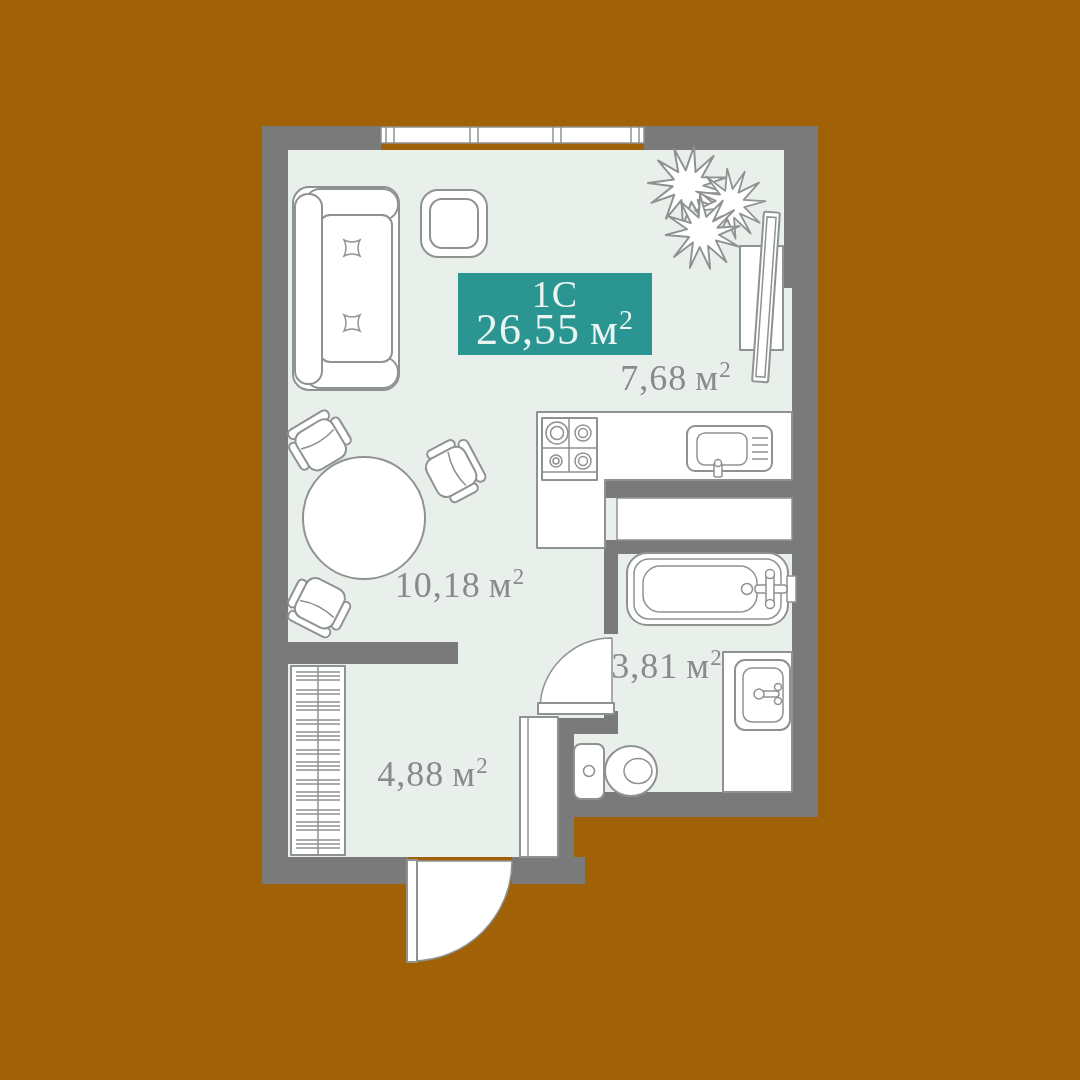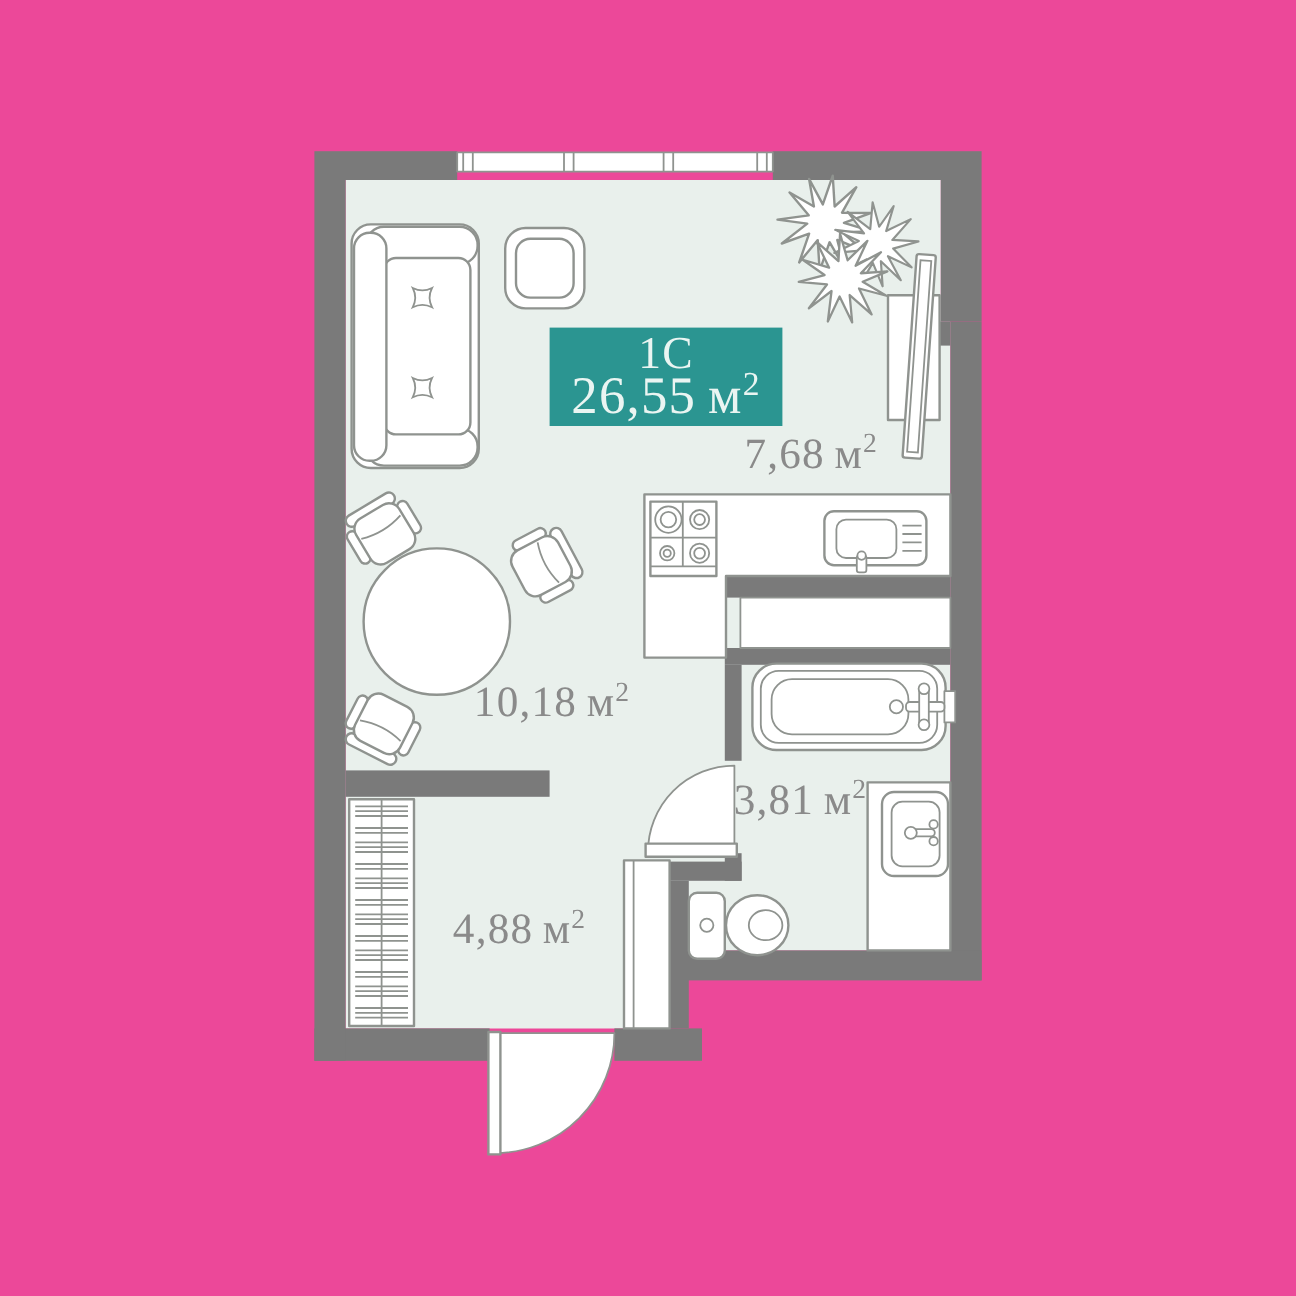--- a/index.html
+++ b/index.html
@@ -1,16 +1,16 @@
 <!DOCTYPE html>
 <html><head>
 <meta charset="utf-8">
 <style>
   html,body{margin:0;padding:0;background:#ffffff;}
-  .canvas{position:relative;width:1080px;height:1080px;background:#ec4899;overflow:hidden;}
+  .canvas{position:relative;width:1080px;height:1080px;background:#a16207;overflow:hidden;}
   svg{display:block;}
   .floor{fill:#e9f0ec;}
   .wall{fill:#7a7a7a;}
   .w{fill:#ffffff;stroke:#8f938f;stroke-width:2;stroke-linejoin:round;}
   .w15{fill:#ffffff;stroke:#8f938f;stroke-width:1.5;stroke-linejoin:round;}
   .ln15{fill:none;stroke:#8f938f;stroke-width:1.5;}
   .lbl{font-family:"Liberation Serif","DejaVu Serif",serif;font-size:36px;fill:#8a8a8a;letter-spacing:1px;}
   .lbl .sup{font-size:23px;}
   .badge-type{font-family:"Liberation Serif","DejaVu Serif",serif;font-size:38px;fill:#eaf5f2;letter-spacing:1px;}
   .badge-area{font-family:"Liberation Serif","DejaVu Serif",serif;font-size:44px;fill:#eaf5f2;letter-spacing:1px;}

